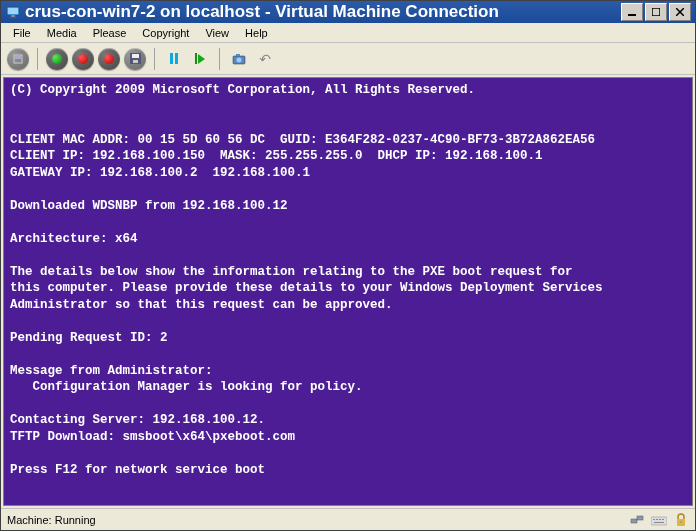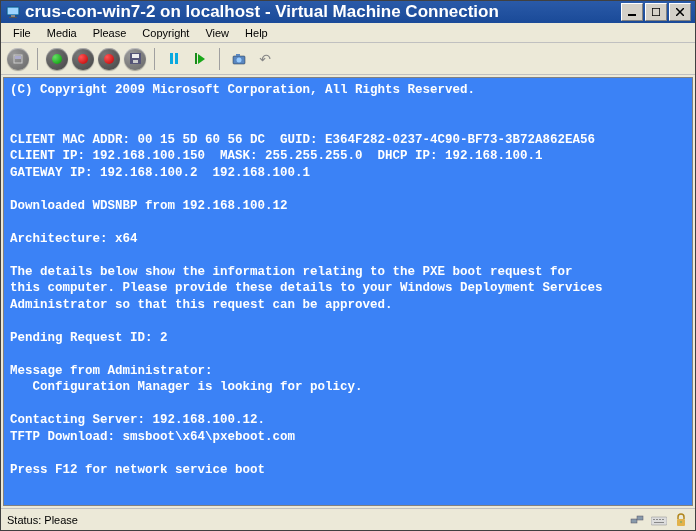--- a/index.html
+++ b/index.html
@@ -123,21 +123,21 @@
   .play-bar-green .bar { width: 2px; height: 11px; background: #1a8a1a; }
   .play-bar-green .tri {
     width: 0; height: 0;
     border-left: 7px solid #1aa81a;
     border-top: 5px solid transparent;
     border-bottom: 5px solid transparent;
   }
   .undo { color: #888; font-size: 14px; }
   .console {
     flex: 1;
-    background: #3b82f6;
+    background: #4c1d95;
     color: #fff;
     font-family: "Lucida Console", "Courier New", monospace;
     font-size: 12.5px;
     line-height: 1.32;
     padding: 4px 6px;
     white-space: pre-wrap;
     overflow: hidden;
     font-weight: bold;
     border: 1px solid #808080;
     margin: 2px;
@@ -264,21 +264,21 @@
 
 Message from Administrator:
    Configuration Manager is looking for policy.
 
 Contacting Server: 192.168.100.12.
 TFTP Download: smsboot\x64\pxeboot.com
 
 Press F12 for network service boot</div>
 
   <div class="statusbar">
-    <span>Status: Please</span>
+    <span>Machine: Running</span>
     <span class="spacer"></span>
     <span class="status-icon">
       <svg width="14" height="14">
           <rect x="1" y="6" width="6" height="4" fill="#89a" stroke="#556" stroke-width="0.5"></rect>
           <rect x="7" y="3" width="6" height="4" fill="#89a" stroke="#556" stroke-width="0.5"></rect>
         </svg>
     </span>
     <span class="status-icon">
       <svg width="16" height="12">
           <rect x="0" y="3" width="16" height="8" rx="1" fill="#ddd" stroke="#888" stroke-width="0.5"></rect>

